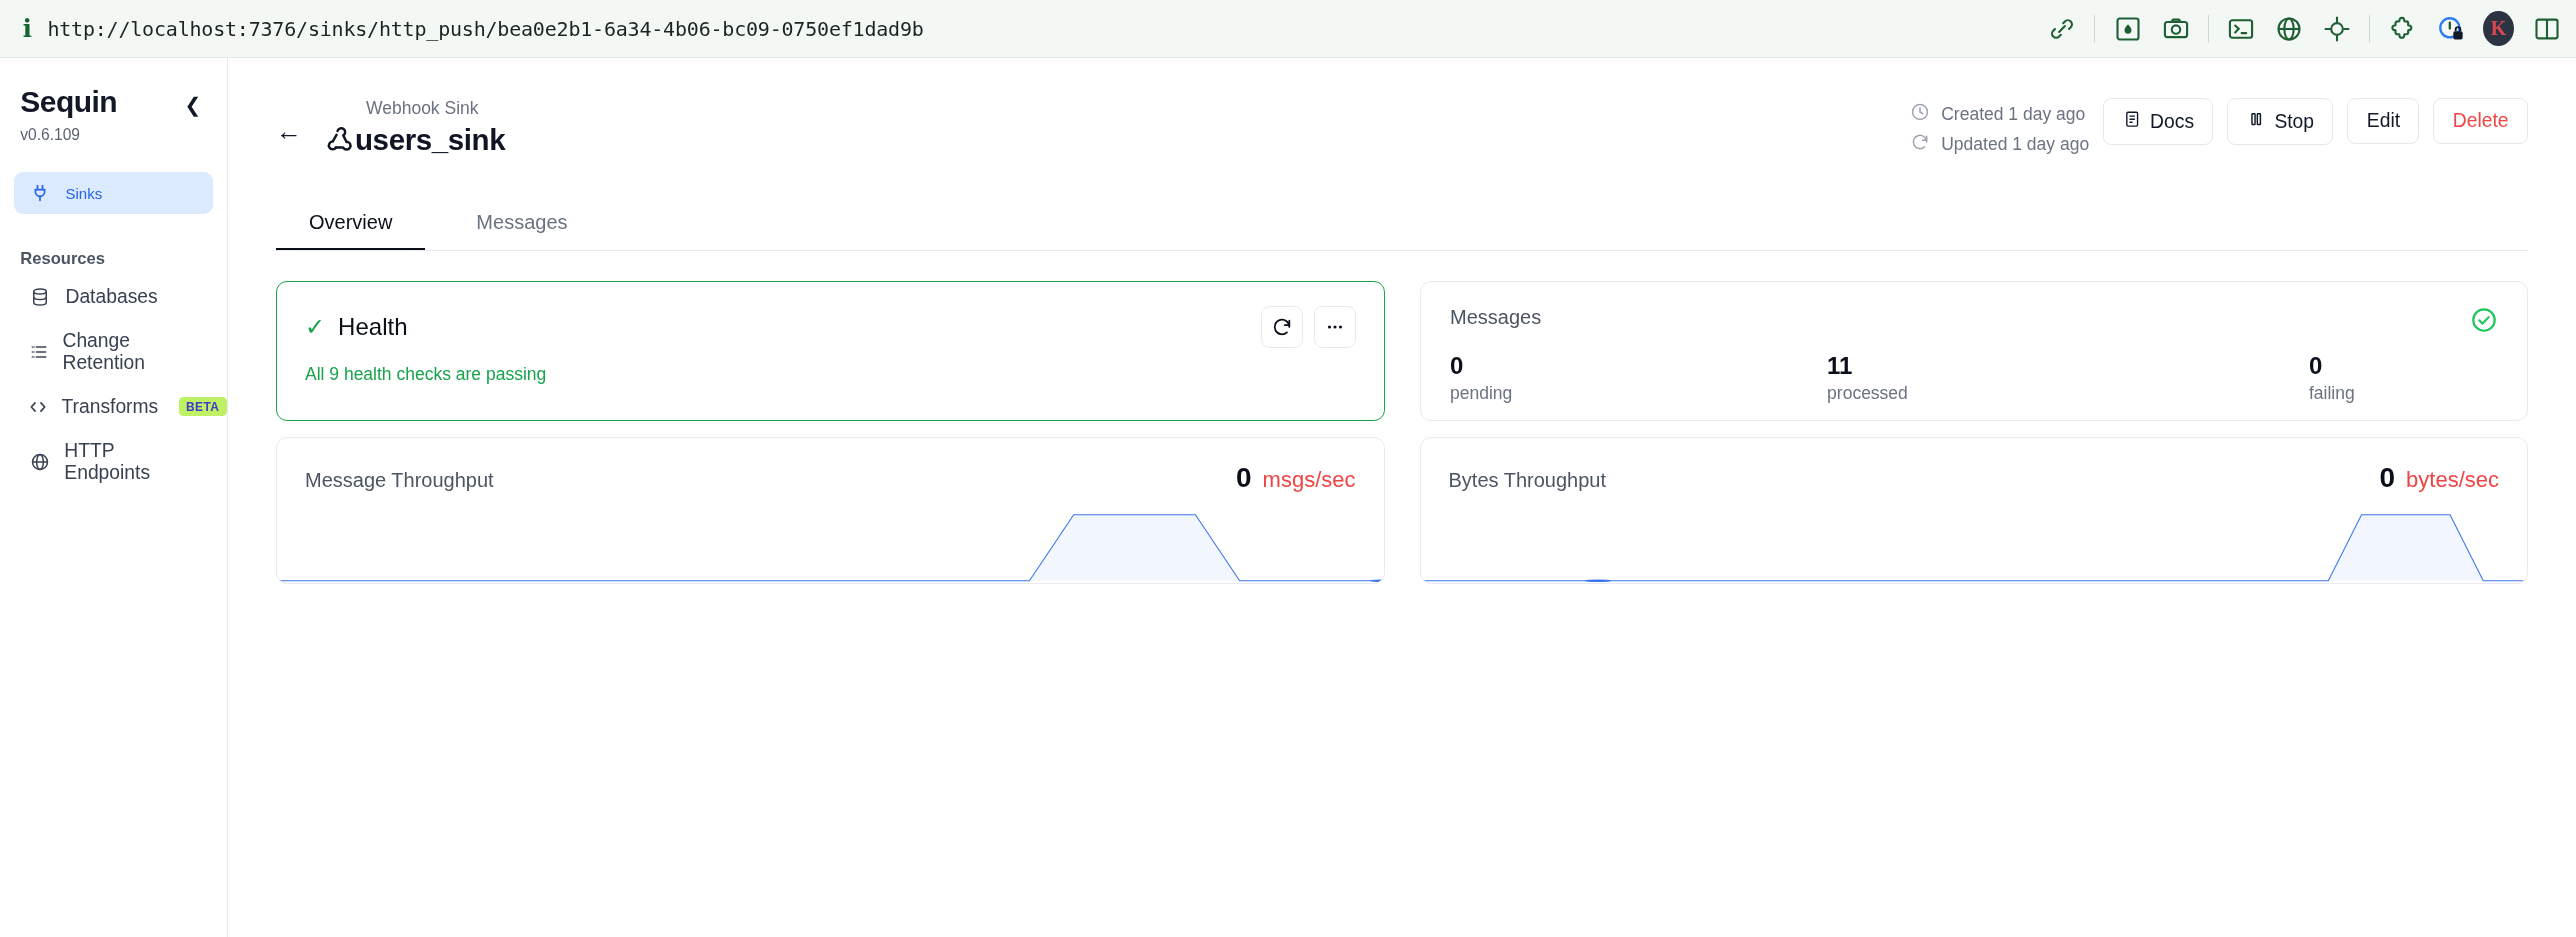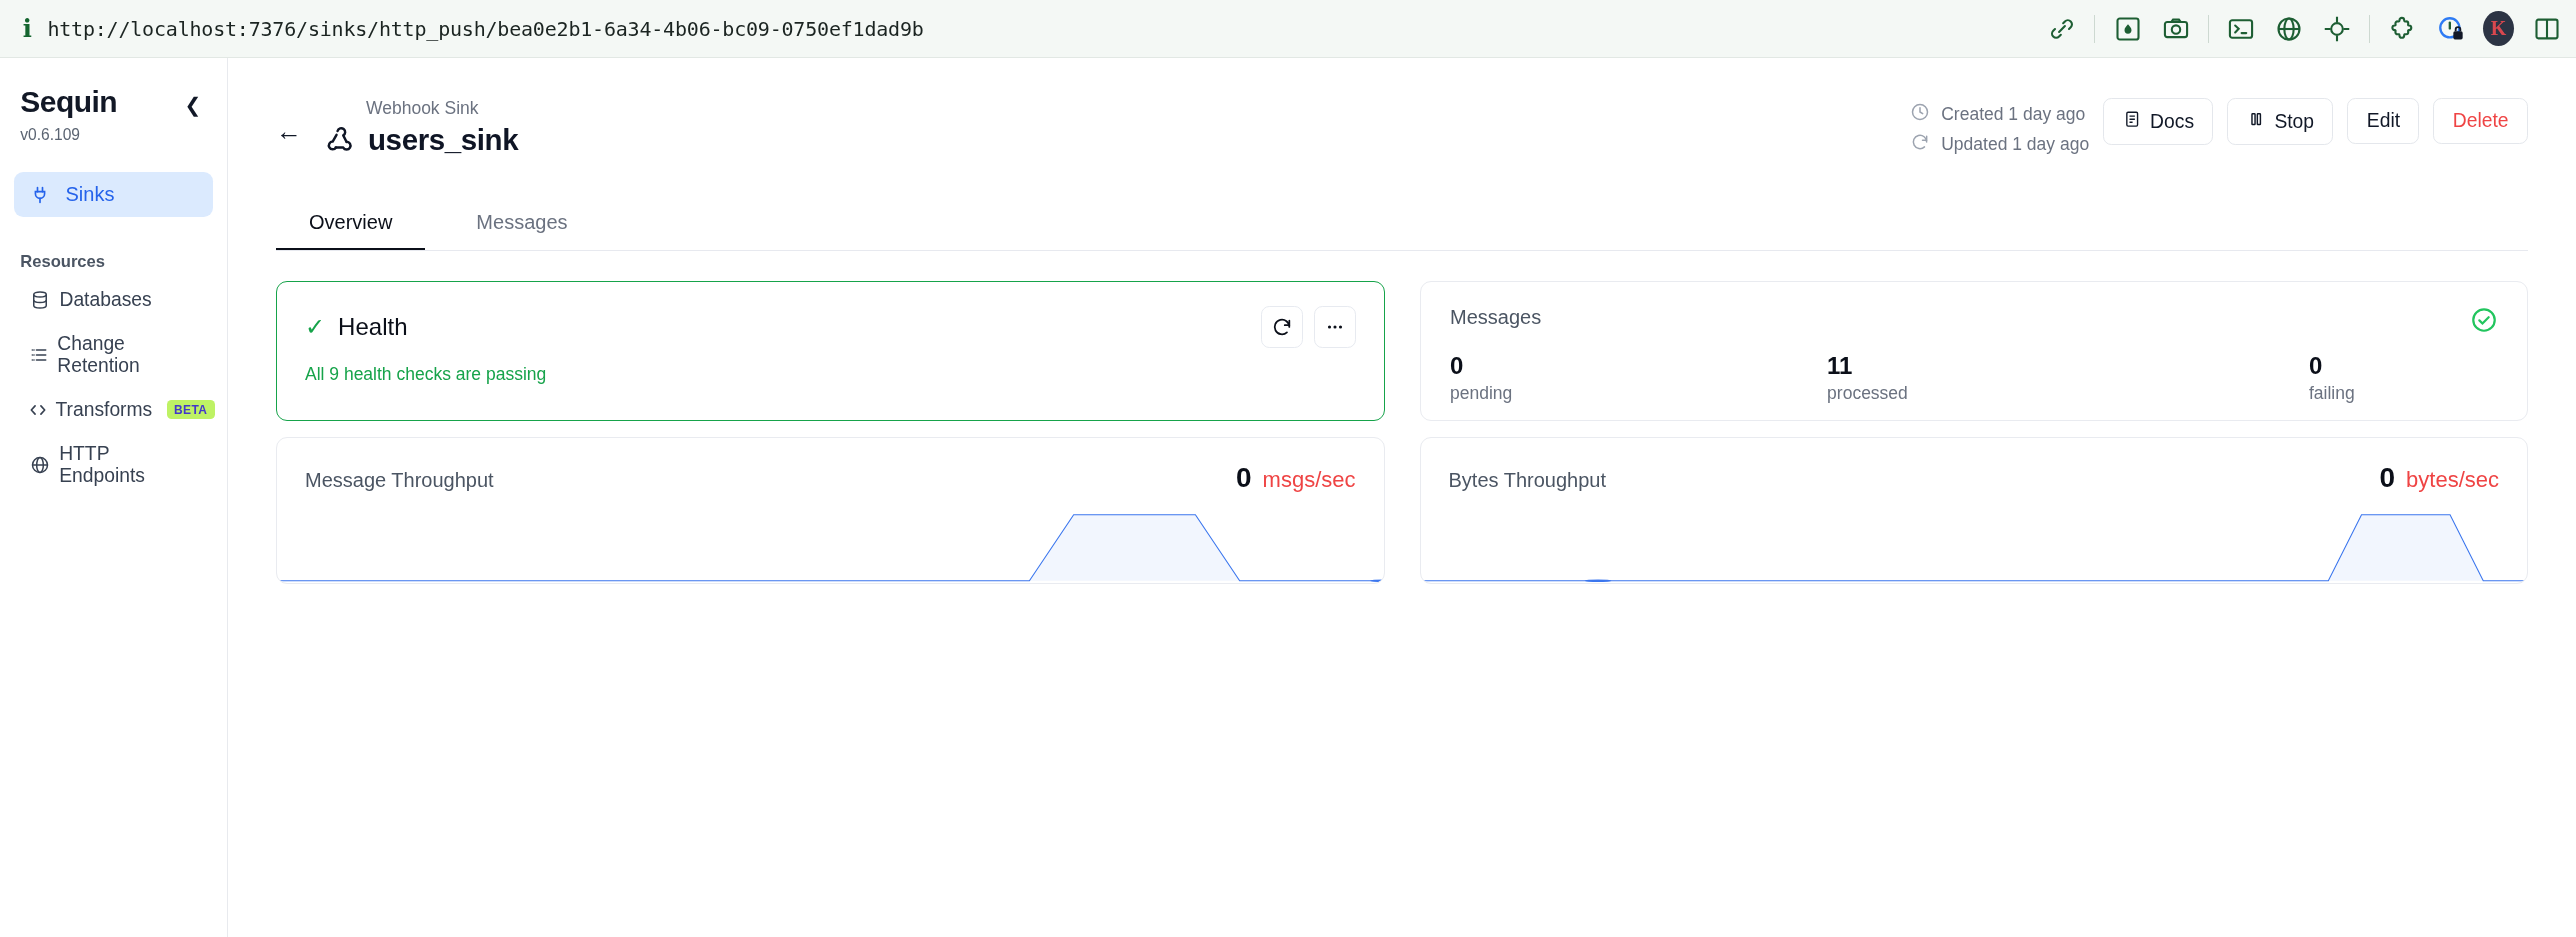--- a/index.html
+++ b/index.html
@@ -78,28 +78,28 @@
     color: #111827; font-size: 20px; line-height: 1;
     padding: 5.5px 7.4px; margin-top: 3.7px;
   }
   .nav-active {
     margin: 28px 4.6px 0 4.6px;
     background: #dbeafe;
     border-radius: 9.2px;
     display: flex; align-items: center; gap: 13px;
     padding: 11px 14.7px;
     color: #2563eb;
-    font-size: 20px;
+    font-size: 15px;
   }
   .section-label {
     margin: 35px 0 5.5px 11px;
     font-size: 16.6px; font-weight: 700; color: #4b5563;
   }
   .nav-item {
-    display: flex; align-items: center; gap: 7px;
+    display: flex; align-items: center; gap: 13px;
     padding: 11px 14.7px; margin: 0 4.6px;
     color: #374151; font-size: 19.3px; border-radius: 9.2px;
   }
   .nav-icon { width: 24px; display: flex; align-items: center; justify-content: center; }
   .beta-badge {
     background: #bef264; color: #4338ca;
     font-size: 12px; font-weight: 700;
     padding: 2.8px 7.4px; border-radius: 4.6px;
     letter-spacing: 0.4px; margin-left: 7.4px;
   }
@@ -109,21 +109,21 @@
 
   .page-head {
     display: flex; align-items: flex-start;
     padding-top: 40px;
   }
   .back-arrow {
     font-size: 26px; color: #111827; margin: 20px 22px 0 0; line-height: 1;
   }
   .title-block { }
   .eyebrow { font-size: 17.5px; color: #6b7280; margin-left: 42px; margin-bottom: 3.7px; }
-  .title-row { display: flex; align-items: flex-start; gap: 13px; }
+  .title-row { display: flex; align-items: flex-start; }
   .sink-title {
     font-size: 29.5px; font-weight: 700; color: #0f1525; letter-spacing: -0.4px;
   }
   .head-right {
     margin-left: auto; display: flex; align-items: flex-start; gap: 14px;
   }
   .meta-col { padding-top: 3.7px; }
   .meta-line {
     display: flex; align-items: center; gap: 11px;
     font-size: 17.5px; color: #6b7280; margin-bottom: 5.5px;

